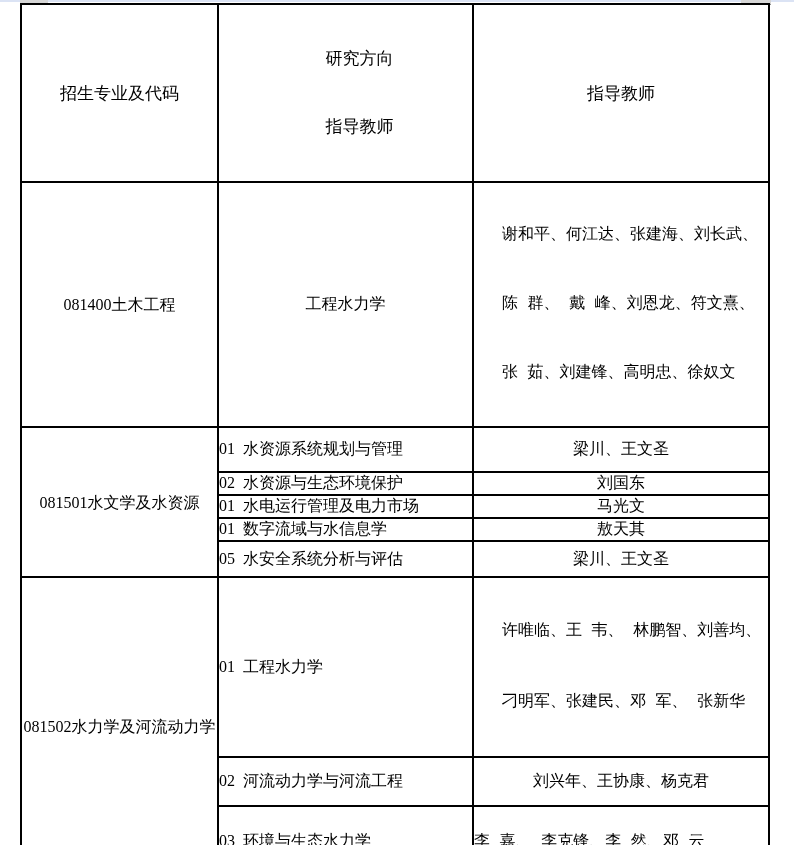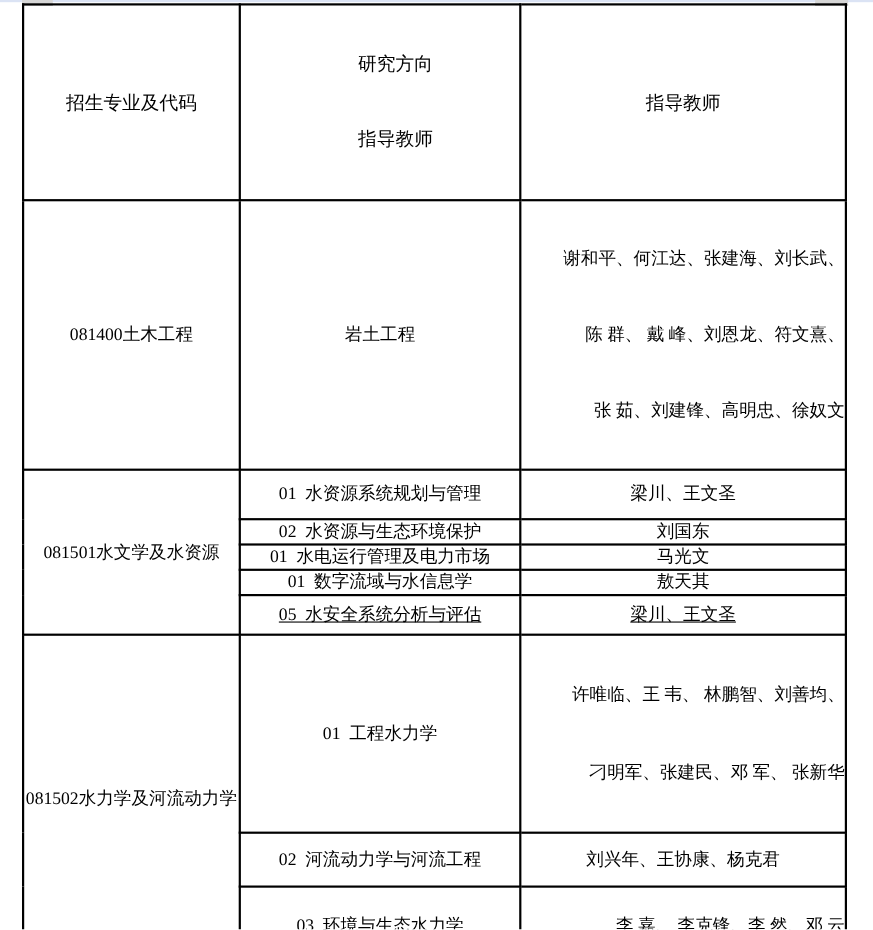--- a/index.html
+++ b/index.html
@@ -45,35 +45,35 @@
     font-size: 16px;
     font-weight: normal;
     white-space: pre-wrap;
     overflow: hidden;
     padding: 0;
     vertical-align: middle;
   }
   .tbl th { font-size: 17px; }
 
   .cc   { text-align: center; }
-  .ldir { text-align: center; padding-left: 11px; }
-  .ladv { text-align: right; padding-left: 6px; }
+  .ldir { text-align: left; padding-left: 11px; }
+  .ladv { text-align: left; padding-left: 6px; font-family: Liberation Mono, monospace; }
 
   .maj  { font-size: 17px; line-height: 33px; padding-left: 10px; padding-right: 10px; margin-left: 45px; }
 
   .ln   { white-space: pre-wrap; padding-left: 28px; }
   .hl   { line-height: 28px; }
   .a33  { line-height: 33px; }
   .a35  { line-height: 35px; }
 
   .h58  { height: 58px; }
   .h122 { height: 122px; }
   .h45  { height: 45px; }
   .h34  { height: 16px; }
-  .h32  { height: 36px; text-decoration: underline; }
+  .h32  { height: 36px; }
   .h97  { height: 97px; }
   .h49  { height: 49px; margin-top: 38px; }
   .h70  { height: 70px; }
 </style>
 </head>
 <body>
 
 <div class="page">
   <div class="top-strip"></div>
   <div class="remnant remnant-left"></div>
@@ -91,21 +91,21 @@
         <th class="cc">招生专业及代码</th>
         <th class="cc">
           <div class="ln hl">研究方向</div>
           <div class="ln hl">指导教师</div>
         </th>
         <th class="cc">指导教师</th>
       </tr>
 
       <tr class="h122">
         <td class="cc maj">081400土木工程</td>
-        <td class="cc">岩土工程</td>
+        <td class="cc">工程水力学</td>
         <td class="ladv">
           <div class="ln a33">谢和平、何江达、张建海、刘长武、</div>
           <div class="ln a33">陈 群、 戴 峰、刘恩龙、符文熹、</div>
           <div class="ln a33">张 茹、刘建锋、高明忠、徐奴文</div>
         </td>
       </tr>
 
       <tr class="h45">
         <td class="cc maj" rowspan="5">081501水文学及水资源</td>
         <td class="ldir">01  水资源系统规划与管理</td>

